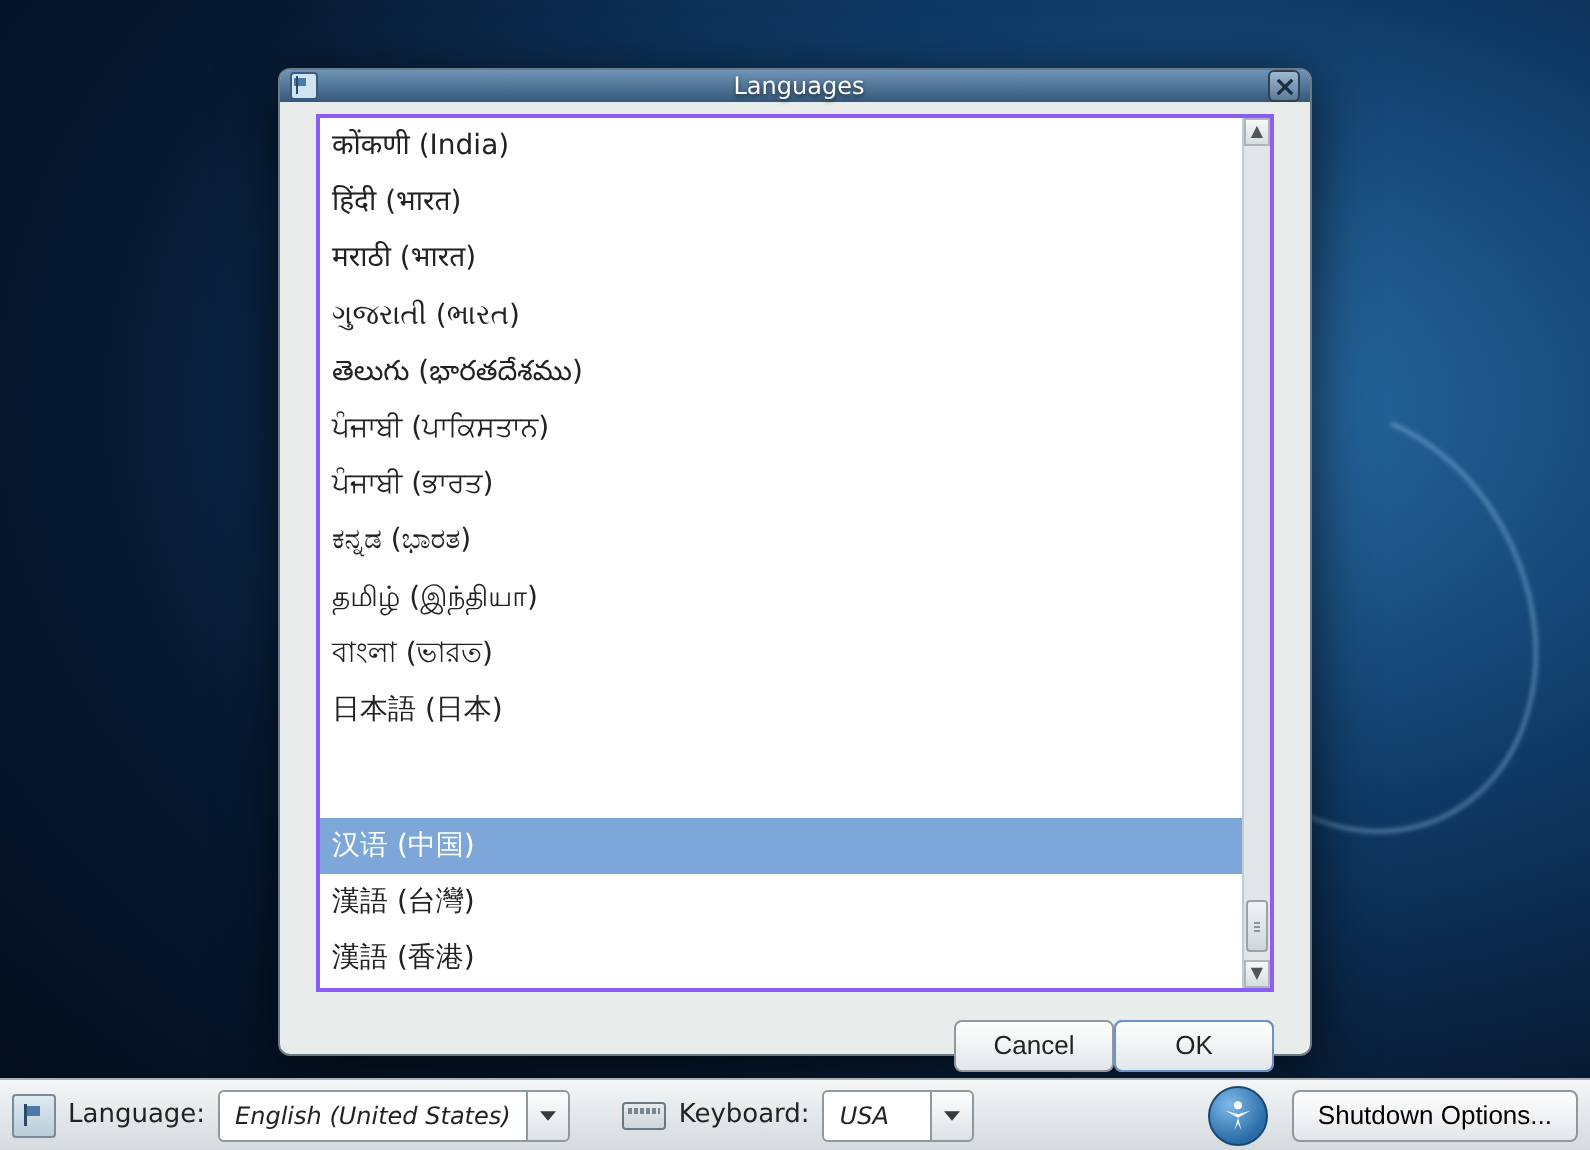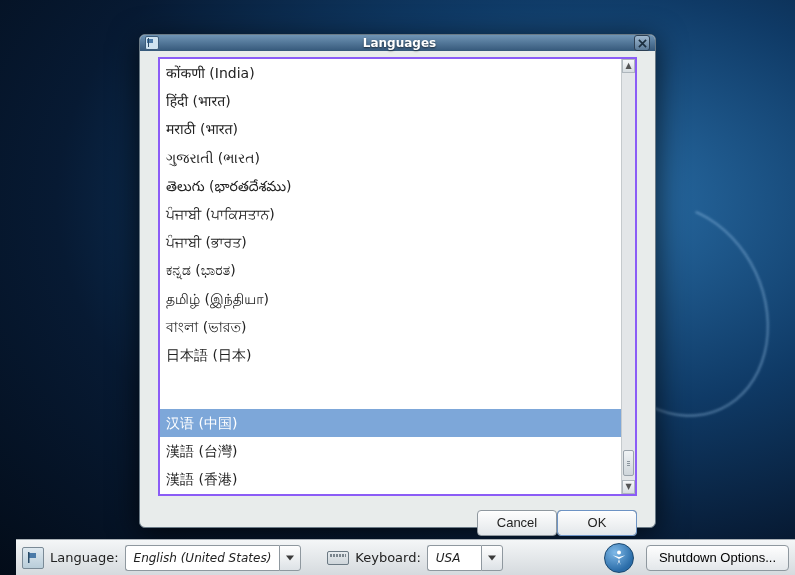--- a/index.html
+++ b/index.html
@@ -23,21 +23,21 @@
     background: #e8eceb;
     border: 1px solid #6a7a86;
     border-radius: 6px;
     box-shadow: 0 6px 30px rgba(0,0,0,0.7);
     display: flex; flex-direction: column;
   }
   .titlebar {
     height: 24px;
     background: linear-gradient(#6f94b5, #35587a);
     border-radius: 5px 5px 0 0;
-    color: #fff; font-size: 12px; font-weight: bold;
+    color: #fff; font-size: 12px; font-weight: normal;
     display: flex; align-items: center;
     padding: 0 5px;
     text-shadow: 0 1px 2px rgba(0,0,0,0.6);
   }
   .titlebar .app-icon {
     width: 14px; height: 14px; margin-right: 6px;
     background: #cfe3f0; border: 1px solid #3a5b7a; border-radius: 2px;
     display: inline-flex; align-items: center; justify-content: center;
   }
   .titlebar .title { flex: 1; text-align: center; }
@@ -83,21 +83,21 @@
     min-width: 80px; height: 26px; padding: 0 12px;
     background: linear-gradient(#fefefe,#e3e7ea);
     border: 1px solid #8f989f; border-radius: 4px;
     font-size: 13px; color: #222; cursor:pointer;
     box-shadow: inset 0 1px 0 #fff;
   }
   .btn.primary { outline: 1px solid #6d93c4; outline-offset: -1px; }
 
   
   .panel {
-    position: absolute; left: 16px; right: 0; bottom: 0; height: 36px;
+    position: absolute; left: 0; right: 0; bottom: 0; height: 36px;
     background: linear-gradient(#f4f6f7,#d5dade);
     border-top: 1px solid #a9b0b6;
     display: flex; align-items: center; padding: 0 6px; gap: 6px;
     font-size: 13px; color: #222;
   }
   .panel .picon {
     width: 22px; height: 22px; border: 1px solid #7a8a96; border-radius: 2px;
     background: linear-gradient(#dfe9f0,#b9cdd9);
     display:flex;align-items:center;justify-content:center;font-size:11px;color:#2a4a66;
   }

